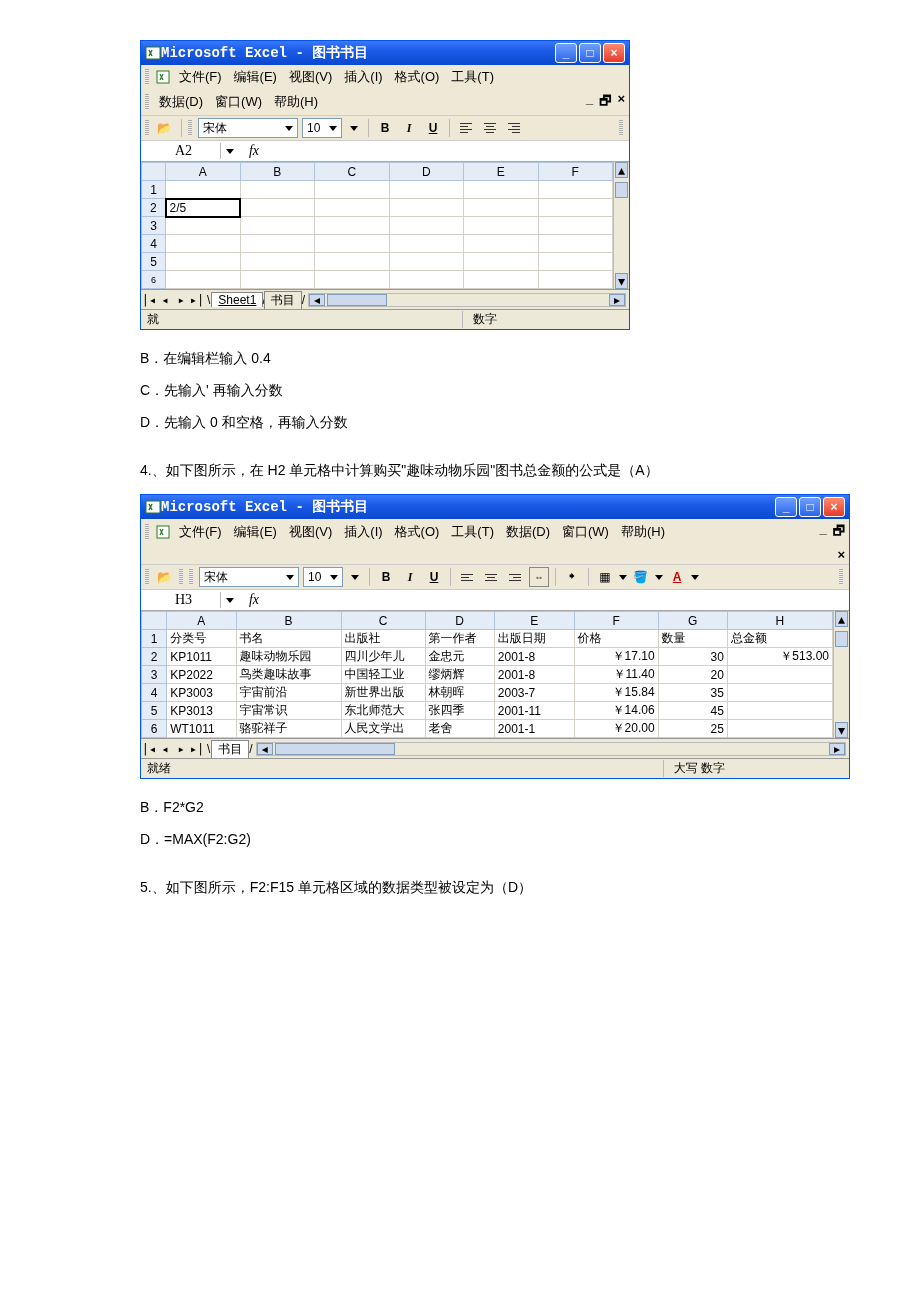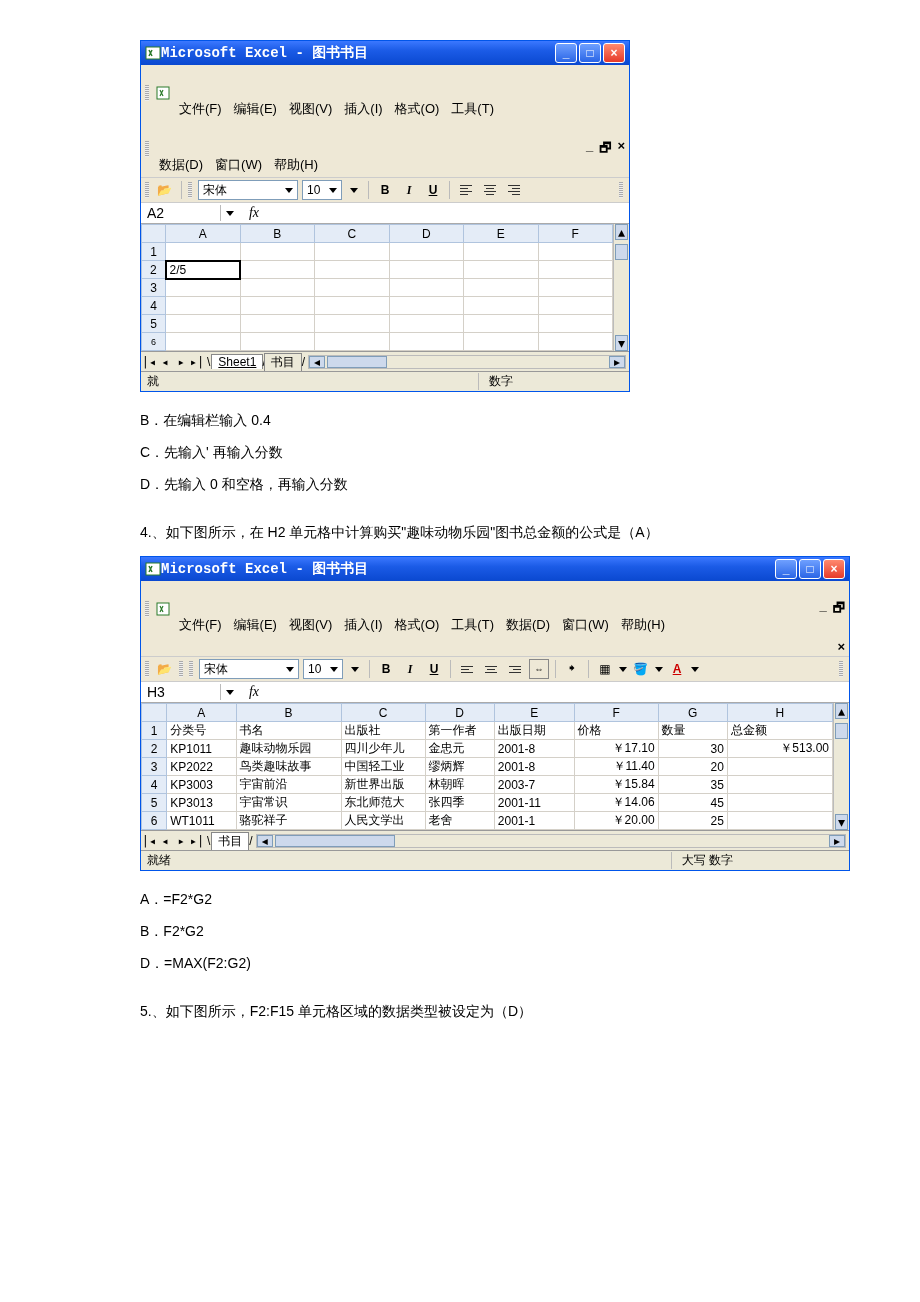--- a/index.html
+++ b/index.html
@@ -36,61 +36,61 @@
     color:#fff;font-weight:bold;font-size:12px;
   }
   .win-btn.close { background: linear-gradient(#ff8a6f, #e63a2a);}
   .menubar, .menubar2 {
     background: #eee8d6;
     padding: 2px 4px;
     font-size: 13px;
     display:flex;flex-wrap:wrap;gap:4px;align-items:center;
   }
   .menubar .grip, .toolbar .grip { width:4px;height:16px;background:repeating-linear-gradient(#aaa,#aaa 1px,#eee 1px,#eee 2px);margin-right:2px;}
-  .menu-item { padding:1px 4px;margin-top:32px; }
+  .menu-item { padding:1px 4px; }
   .menubar .doc-ctrl { margin-left:auto; display:flex; gap:6px; font-weight:bold;}
   .toolbar {
     background:#eee8d6;
     padding:2px 4px;
     display:flex;align-items:center;gap:4px;font-size:12px;
     border-top:1px solid #ccc;
   }
   .tb-btn { width:20px;height:20px;display:flex;align-items:center;justify-content:center;border:1px solid transparent;}
   .tb-sep { width:1px;height:18px;background:#bbb;margin:0 2px;}
   .font-box { width:100px;height:20px;background:#fff;border:1px solid #7f9db9;display:flex;align-items:center;padding:0 4px;justify-content:space-between;}
   .size-box { width:40px;height:20px;background:#fff;border:1px solid #7f9db9;display:flex;align-items:center;padding:0 4px;justify-content:space-between;}
   .dd-arrow { width:0;height:0;border-left:4px solid transparent;border-right:4px solid transparent;border-top:5px solid #000;}
   .bold { font-weight:bold;}
   .ital { font-style:italic;font-family:serif;font-weight:bold;}
   .under { text-decoration:underline;font-weight:bold;}
   .align-icon { display:flex;flex-direction:column;gap:2px;}
   .align-icon span{display:block;height:1px;background:#333;}
   .name-fx-row { display:flex;align-items:center;background:#fff;border-top:1px solid #ccc;border-bottom:1px solid #aaa;height:22px;}
-  .name-box { width:80px;padding-left:6px;border-right:1px solid #bbb;}
+  .name-box { width:80px;padding-left:6px;border-right:1px solid #bbb;text-align:center;font-family:Liberation Serif, serif;}
   .name-dd { width:18px;display:flex;justify-content:center;}
   .fx { width:30px;text-align:center;font-style:italic;font-family:serif;}
   .fx-val { flex:1;padding-left:4px;}
   .sheet-area { position:relative; background:#fff;}
   table.sheet { border-collapse:collapse;width:100%;background:#fff;table-layout:fixed;}
   table.sheet th { background:#e4ecf7;border:1px solid #b0c4de;font-weight:normal;font-size:12px;padding:1px;height:18px;}
   table.sheet td { border:1px solid #d4d0c8;height:18px;font-size:12px;padding:0 3px;overflow:hidden;white-space:nowrap;}
   .rowhead { background:#e4ecf7;text-align:center;width:24px;}
   .sel { border:2px solid #000 !important; text-align:left;}
   .vscroll { position:absolute;right:0;top:0;bottom:0;width:16px;background:#ece9d8;border-left:1px solid #bbb;}
   .vscroll .vthumb{position:absolute;top:20px;left:1px;right:1px;height:16px;background:#cdd9ec;border:1px solid #7f9db9;}
   .vscroll .varr{position:absolute;left:1px;right:1px;height:16px;background:#cdd9ec;border:1px solid #7f9db9;display:flex;align-items:center;justify-content:center;}
   .tab-scroll-row{ display:flex;align-items:center;background:#ece9d8;border-top:1px solid #999;height:20px;font-size:12px;}
   .nav-tri{width:16px;text-align:center;font-family:monospace;}
   .sheet-tab{padding:0 6px;border:1px solid #888;border-bottom:none;background:#fff;margin-left:-1px;}
   .sheet-tab.inactive{background:#ece9d8;}
   .hscroll{flex:1;margin:0 3px;height:14px;background:#ece9d8;border:1px solid #bbb;position:relative;}
   .hscroll .harr{position:absolute;top:0;width:16px;height:100%;background:#cdd9ec;border:1px solid #7f9db9;box-sizing:border-box;display:flex;align-items:center;justify-content:center;}
   .hscroll .hthumb{position:absolute;top:0;height:100%;background:#cdd9ec;border:1px solid #7f9db9;box-sizing:border-box;}
   .statusbar{background:#ece9d8;border-top:1px solid #999;height:20px;font-size:12px;display:flex;align-items:center;padding:0 6px;}
-  .statusbar .cell{border-left:1px solid #bbb;padding:0 10px;}
+  .statusbar .cell{border-left:1px solid #bbb;padding:0 10px;margin-left:8px;}
   .q-options p { margin: 14px 0; }
   .q-text { margin: 30px 0 14px 0; }
   .num-r { text-align:right; }
   .w1 { width:490px; }
   .w2 { width:710px; }
   .colhead{ text-align:center; }
   .tb-icon-open{color:#d9a43a;}
 </style>
 </head>
 <body>
@@ -511,18 +511,17 @@
   </div>
   <div class="statusbar">
     <span>就绪</span>
     <span style="flex:1"></span>
     <span class="cell">大写 数字</span>
     <span class="cell" style="width:100px"></span>
   </div>
 </div>
 
 <div class="q-options">
-  <p>A．=F2*G2</p>
   <p>B．F2*G2</p>
   <p>D．=MAX(F2:G2)</p>
 </div>
 
 <p class="q-text">5.、如下图所示，F2:F15 单元格区域的数据类型被设定为（D）</p>
 
 </body></html>

